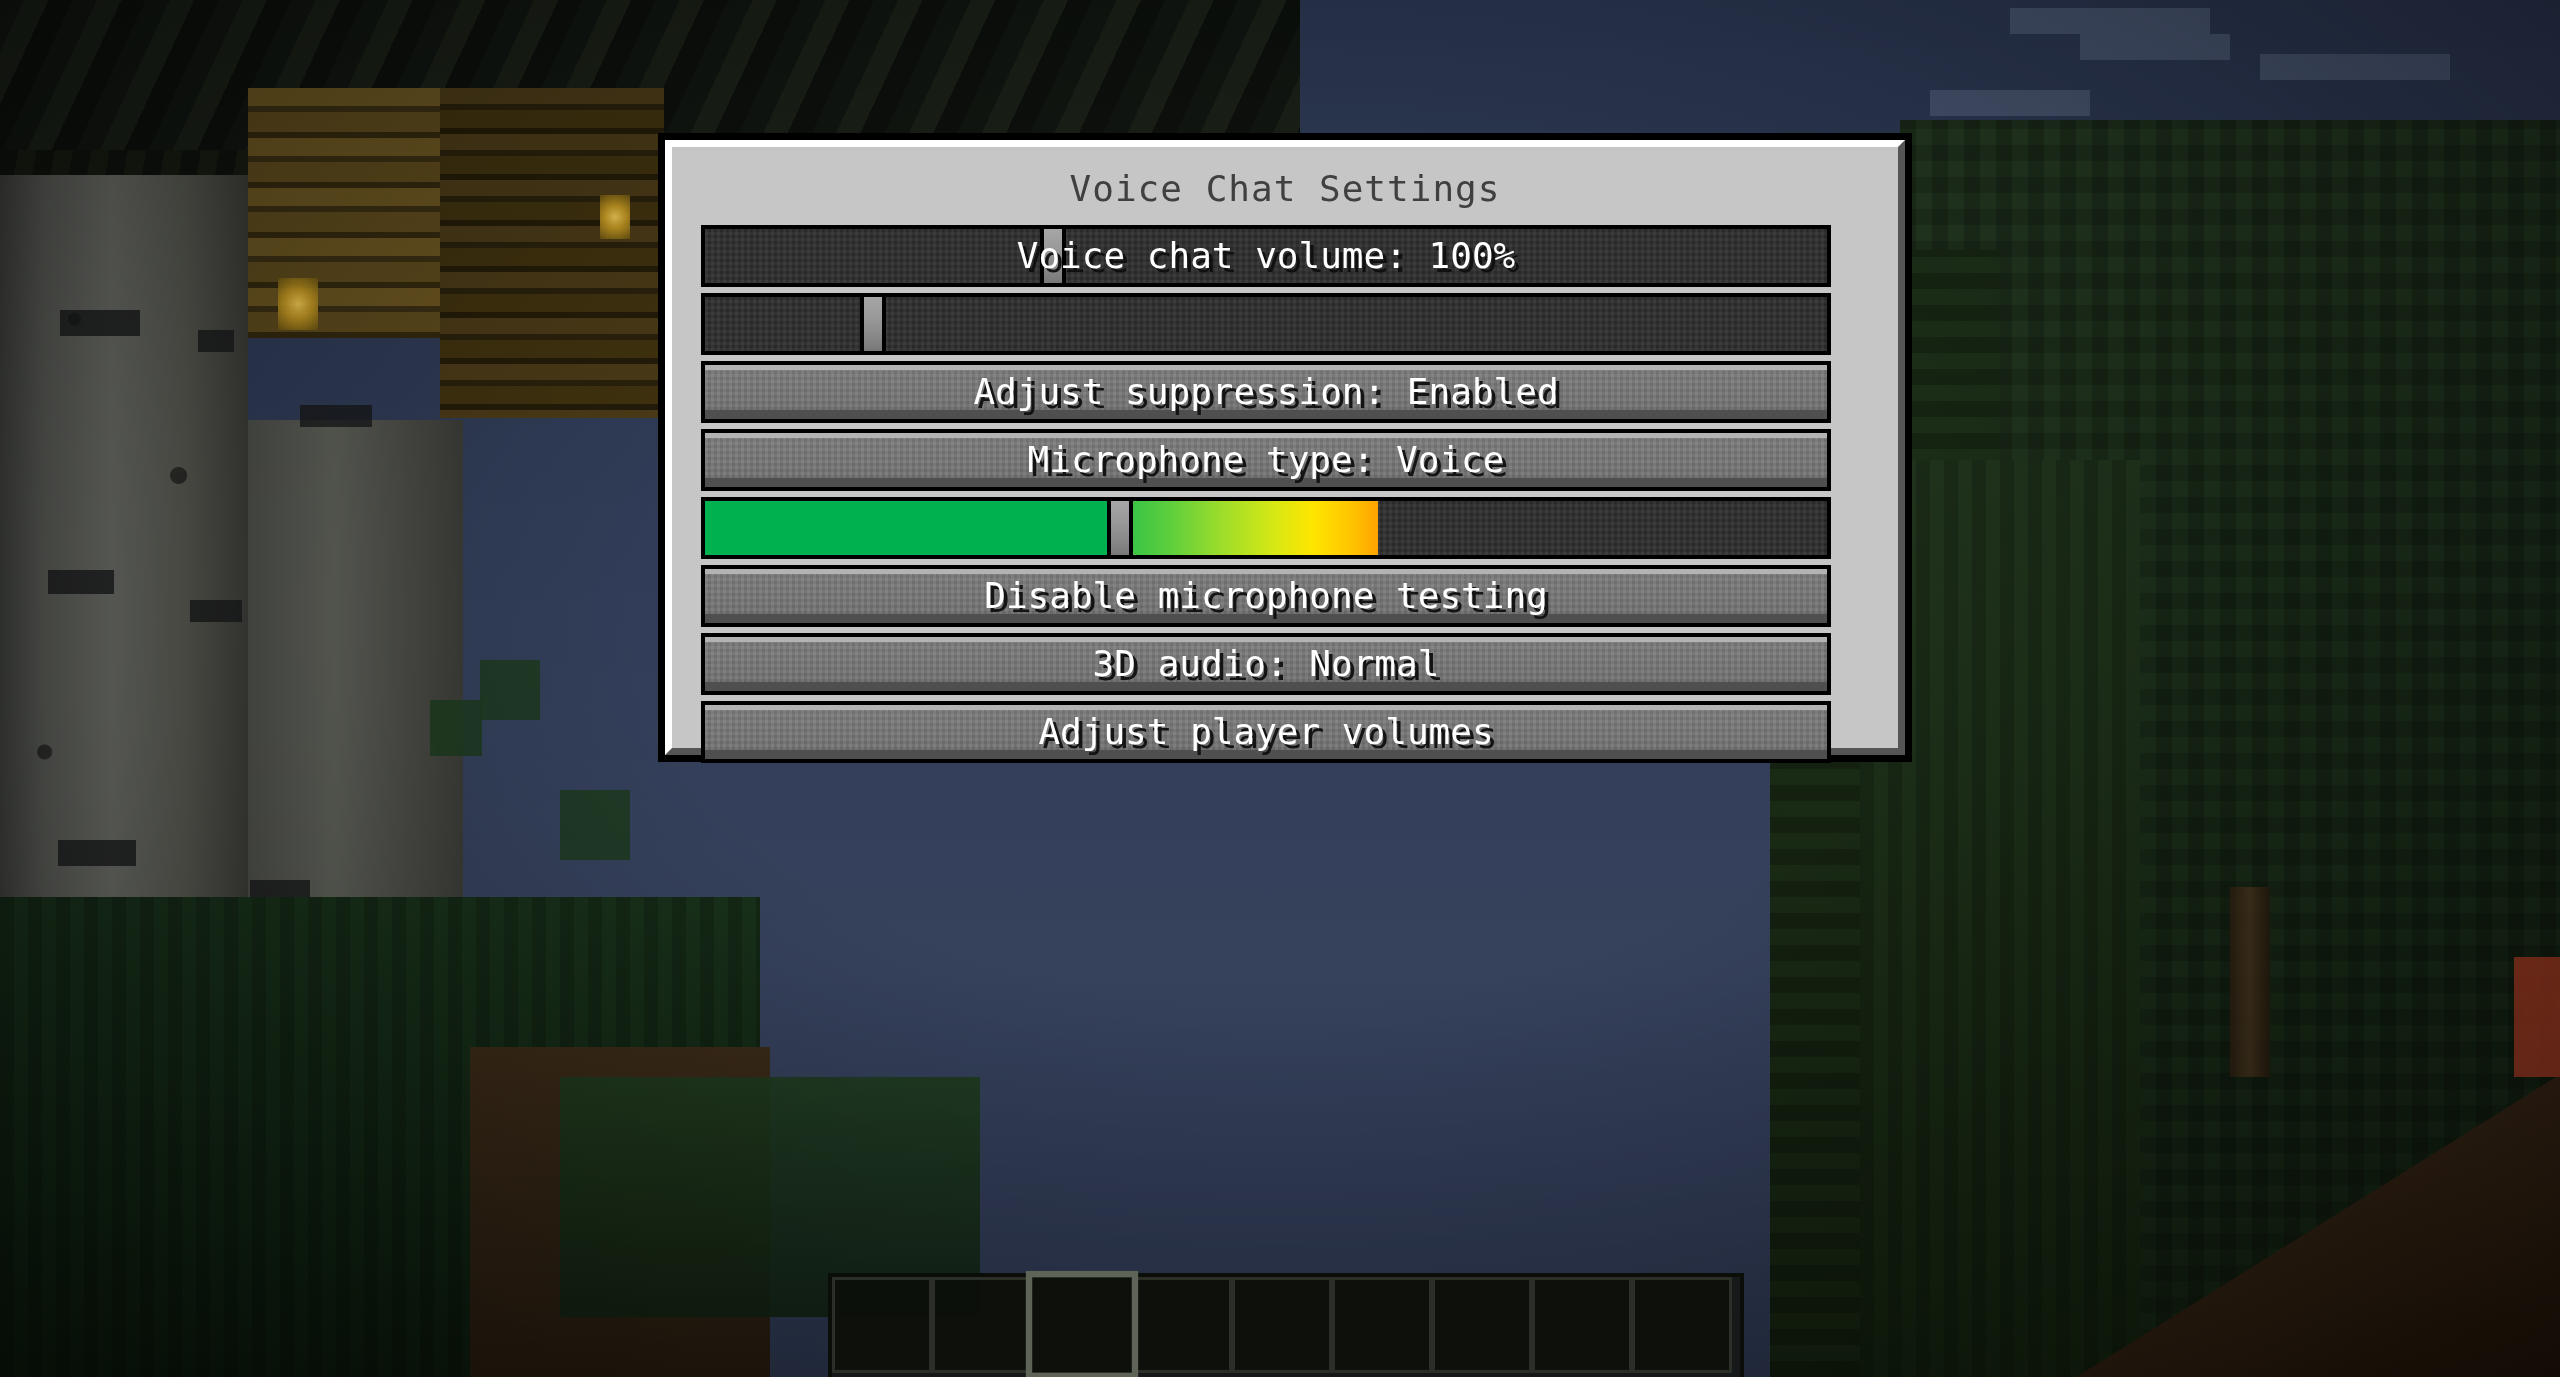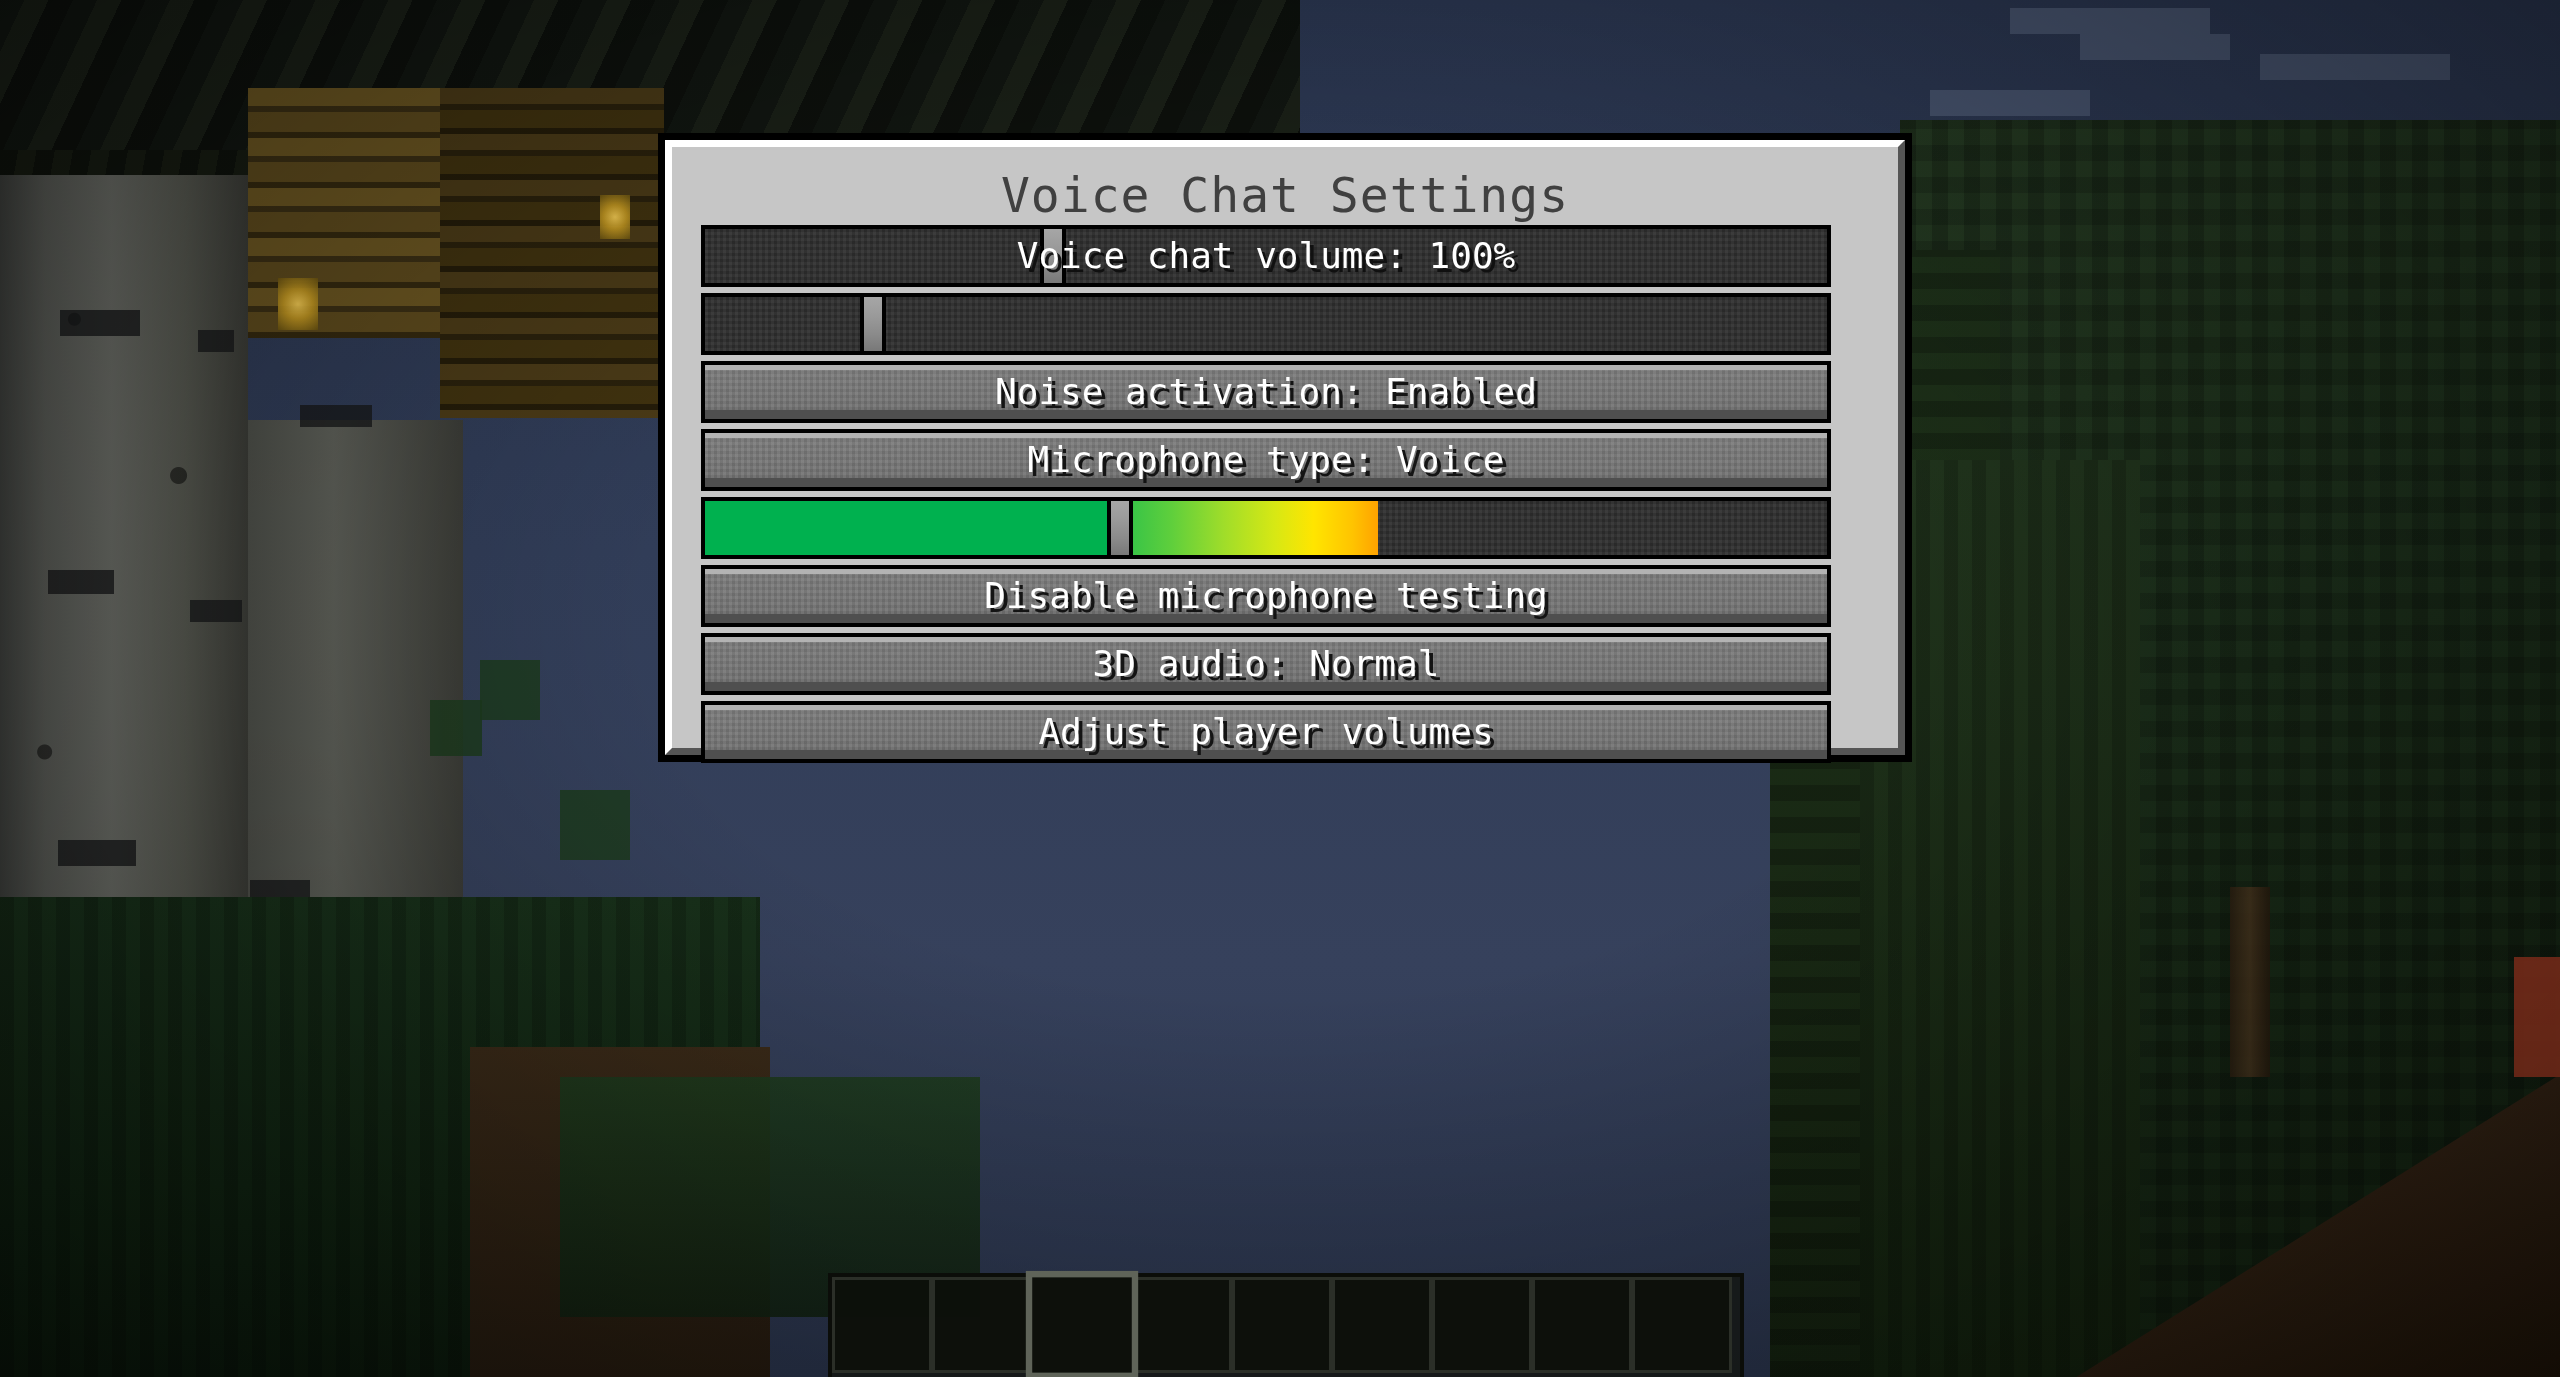--- a/index.html
+++ b/index.html
@@ -180,21 +180,21 @@
     border-top: 7px solid #ffffff;
     border-left: 7px solid #ffffff;
     border-right: 7px solid #555555;
     border-bottom: 7px solid #555555;
     box-shadow: 0 0 0 7px #000000;
   }
 
   .panel-title {
     text-align: center;
     color: #404040;
-    font-size: 48px;
+    font-size: 36px;
     letter-spacing: 1px;
     line-height: 1;
     padding-top: 24px;
     font-family: "DejaVu Sans Mono", "Liberation Mono", monospace;
   }
 
   .rows {
     position: absolute;
     left: 29px; top: 78px;
     width: 1130px;
@@ -359,21 +359,21 @@
             <div class="handle" style="left: calc(31% - 13px);"></div>
           </div>
         </div>
         <div class="row">
           <div class="widget slider">
             <div class="handle" style="left: calc(15% - 13px);"></div>
           </div>
         </div>
         <div class="row">
           <div class="widget btn">
-            <span class="widget-label">Noise activation: Enabled</span>
+            <span class="widget-label">Adjust suppression: Enabled</span>
           </div>
         </div>
         <div class="row">
           <div class="widget btn">
             <span class="widget-label">Microphone type: Voice</span>
           </div>
         </div>
         <div class="row">
           <div class="widget slider">
             <div class="meter-solid" style="width: 37%;"></div>

